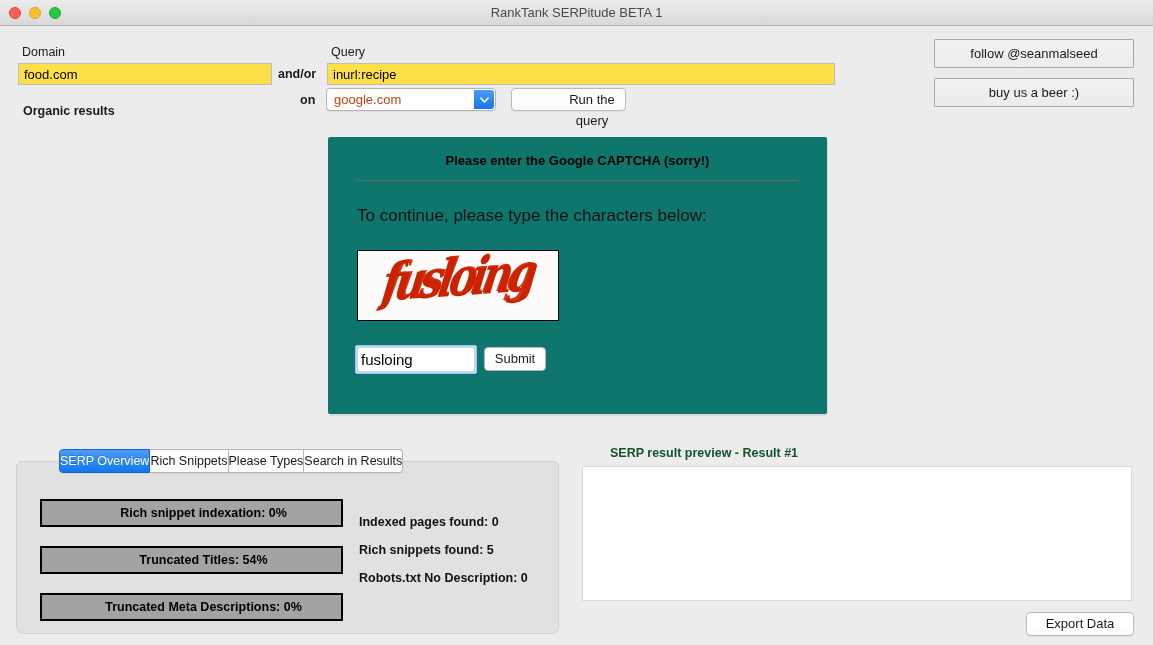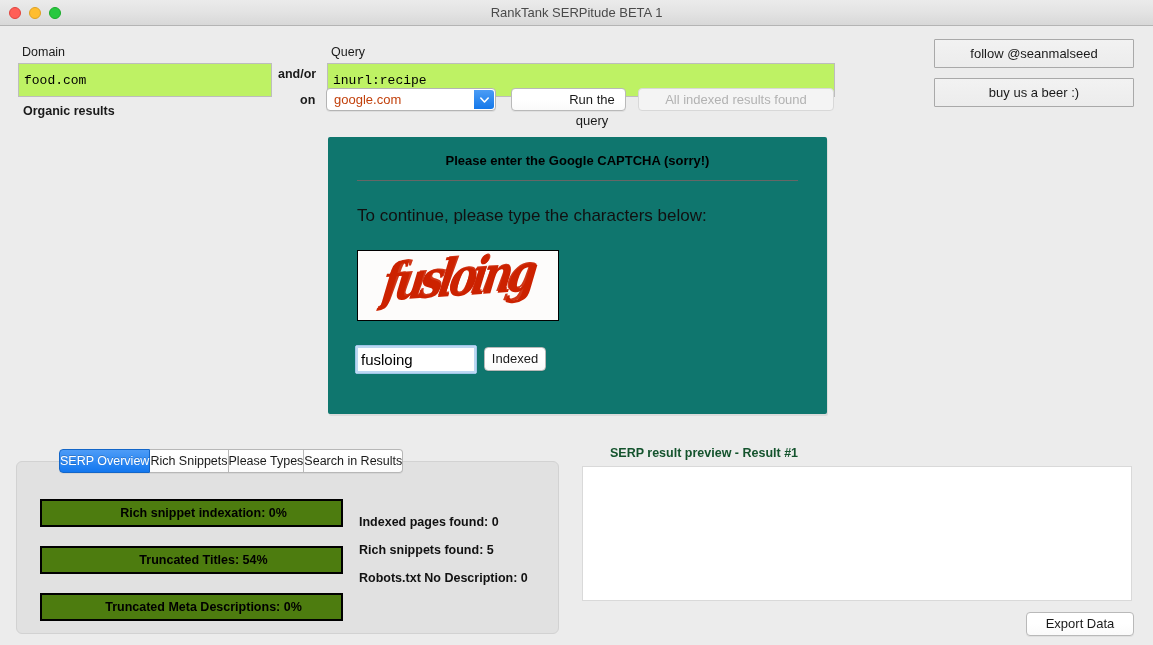--- a/index.html
+++ b/index.html
@@ -29,25 +29,25 @@
     font-size: 13px; color: #4a4a4a; font-weight: 400;
   }
 
   
   .label {
     font-size: 12.5px; color: #1a1a1a; position: absolute;
   }
   .label-bold { font-weight: bold; }
 
   .txtinput {
-    position: absolute; background: #bef264;
+    position: absolute; background: #fde047;
     border: 1px solid #bdbdbd;
-    font-family: Liberation Mono, monospace;
+    font-family: Liberation Sans, sans-serif;
     font-size: 13px; color: #000;
-    padding: 16px 5px; outline: none;
+    padding: 4px 5px; outline: none;
   }
 
   
   .btn {
     position: absolute;
     background: linear-gradient(to bottom, #ffffff 0%, #ffffff 50%, #fafafa 100%);
     border: 1px solid #b9b9b9; border-radius: 4px;
     font-family: "Liberation Sans", sans-serif;
     font-size: 13px; color: #1a1a1a;
     text-align: center; cursor: default;
@@ -150,21 +150,21 @@
   .tab:last-child  { border-radius: 0 4px 4px 0; }
   .tab.active {
     background: linear-gradient(to bottom,#4d9cf7 0%, #1277ef 100%);
     color: #ffffff;
     border-color: #1366c8;
     text-shadow: 0 -1px 0 rgba(0,0,0,0.18);
   }
 
   .metricbar {
     position: absolute;
-    background: #4d7c0f; border: 2px solid #000;
+    background: #a3a3a3; border: 2px solid #000;
     font-size: 12.5px; font-weight: bold; color: #000;
     display: flex; align-items: center; justify-content: center; padding-left: 24px;
   }
   .stat { position: absolute; font-size: 12.5px; font-weight: bold; color: #111; }
 
   
   .preview-title {
     position: absolute; font-size: 12.5px; font-weight: bold; color: #14532d; margin-left: 24px;
   }
   .preview-box {
@@ -199,21 +199,20 @@
     <span class="val">google.com</span>
     <span class="arrowbox">
       <svg width="9" height="6" viewBox="0 0 9 6">
           <path d="M0.8 1 L4.5 5 L8.2 1" fill="none" stroke="#ffffff" stroke-width="1.6" stroke-linecap="round" stroke-linejoin="round"></path>
         </svg>
     </span>
   </div>
 
   <div class="btn" style="left:511px; top:88px; width:115px; height:23px; line-height:21px;padding-left:47px;">Run the query</div>
 
-  <div class="btn disabled" style="left:638px; top:88px; width:196px; height:23px; line-height:21px;">All indexed results found</div>
 
   <div class="label label-bold" style="left:23px; top:104px; font-size:12.5px;">Organic results</div>
 
   <div class="btn-flat" style="left:934px; top:39px; width:200px; height:29px; line-height:27px;">follow @seanmalseed</div>
   <div class="btn-flat" style="left:934px; top:78px; width:200px; height:29px; line-height:27px;">buy us a beer :)</div>
 
   <div class="white-panel" style="left:328px; top:137px; width:499px; height:277px;">
 
     <div class="cap-title">Please enter the Google CAPTCHA (sorry!)</div>
     <div class="cap-rule"></div>
@@ -227,21 +226,21 @@
         <g opacity="0.9" transform="translate(22,50) rotate(-4)">
           <text x="1.5" y="-1.5" font-family="DejaVu Serif, serif" font-size="41" font-style="italic" font-weight="bold" fill="#cc2200" transform="skewX(-16) scale(0.99,1.22)" letter-spacing="-5">fusloing</text>
         </g>
       </svg>
     </div>
 
     <div class="cap-answer">
       <input value="fusloing" style="">
     </div>
 
-    <div class="btn cap-submit">Indexed</div>
+    <div class="btn cap-submit">Submit</div>
   </div>
 
   <div class="groupbox" style="left:16px; top:461px; width:543px; height:173px;">
     <div class="metricbar" style="left:23px;  top:37px;  width:303px; height:28px;">Rich snippet indexation: 0%</div>
     <div class="metricbar" style="left:23px;  top:84px;  width:303px; height:28px;">Truncated Titles: 54%</div>
     <div class="metricbar" style="left:23px;  top:131px; width:303px; height:28px;">Truncated Meta Descriptions: 0%</div>
 
     <div class="stat" style="left:342px; top:53px;">Indexed pages found: 0</div>
     <div class="stat" style="left:342px; top:81px;">Rich snippets found: 5</div>
     <div class="stat" style="left:342px; top:109px;">Robots.txt No Description: 0</div>

